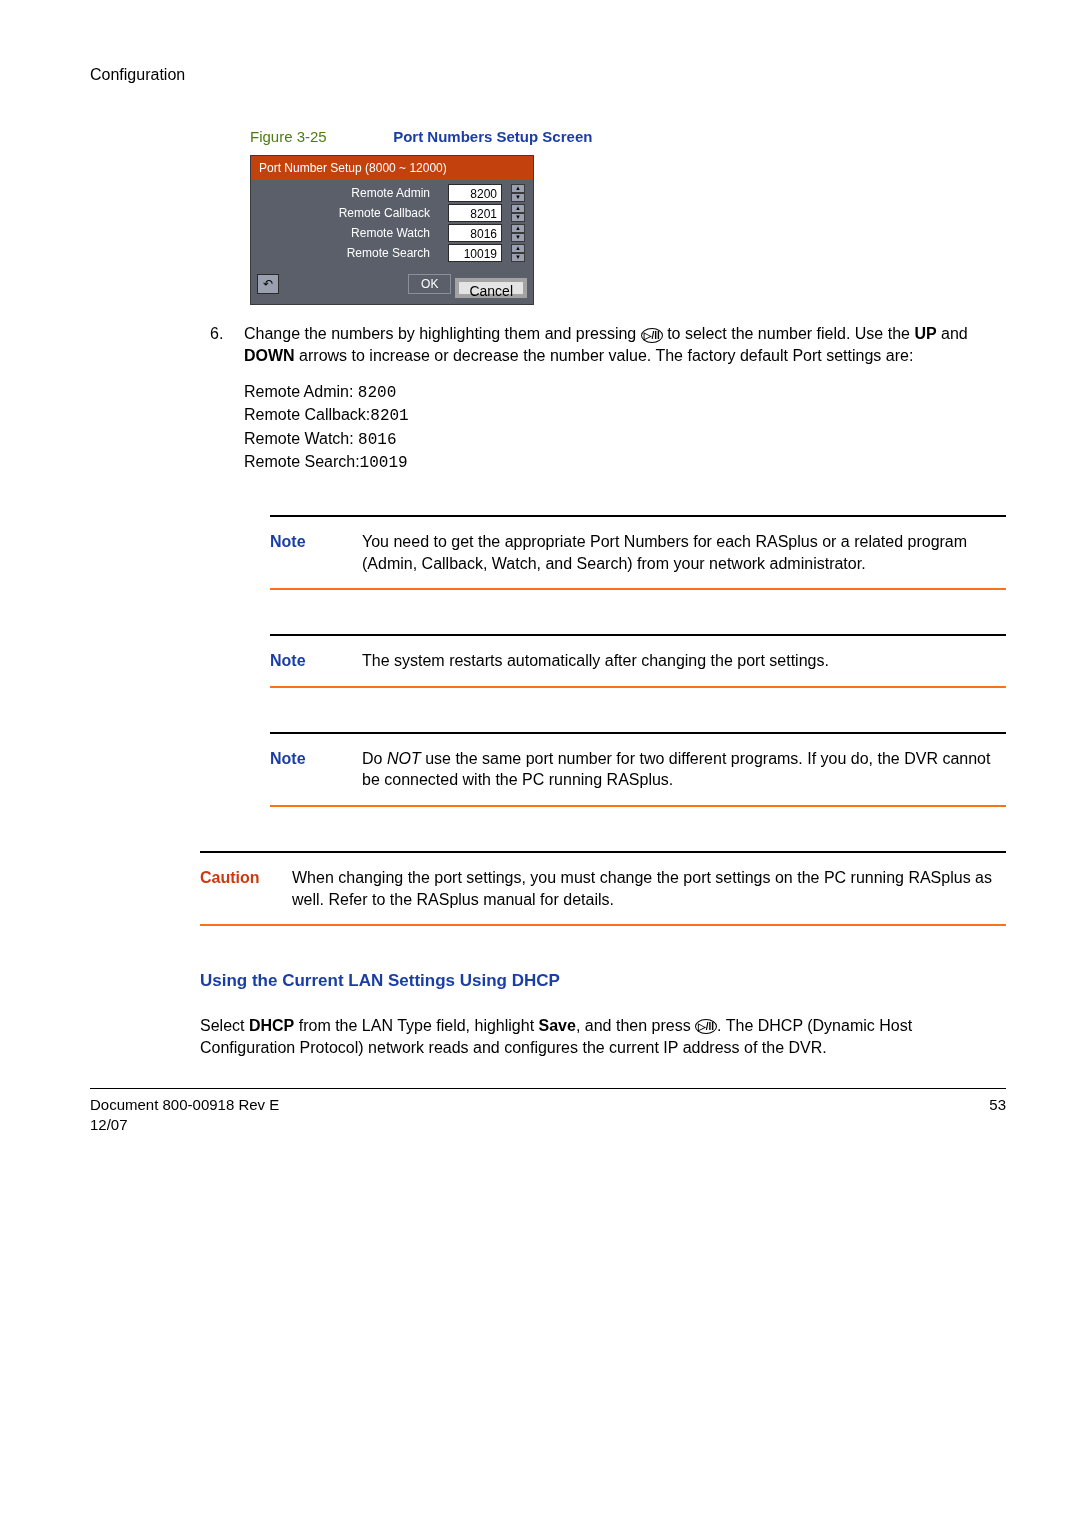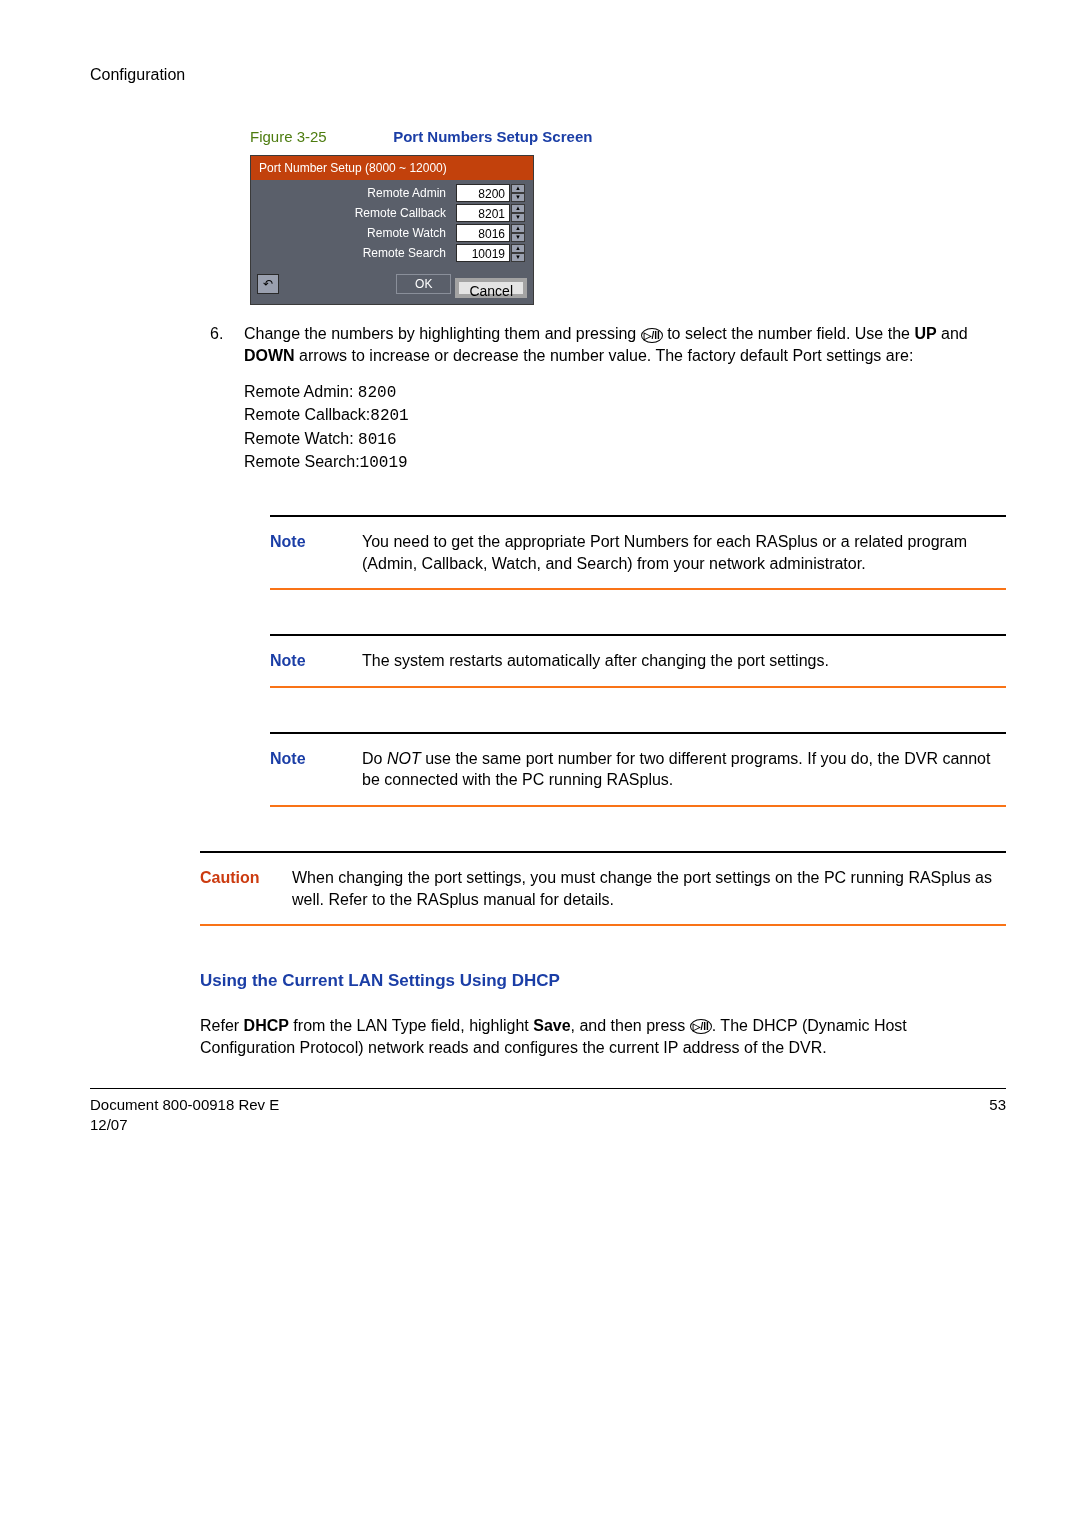--- a/index.html
+++ b/index.html
@@ -49,20 +49,21 @@
     font-size: 12px;
   }
   .port-body {
     padding: 4px 8px 2px 8px;
   }
   .port-row {
     display: flex;
     align-items: center;
     justify-content: flex-end;
     margin-bottom: 2px;
+    gap: 8px;
   }
   .port-label {
     flex: 1;
     text-align: right;
     padding-right: 10px;
     font-size: 12px;
   }
   .port-value {
     background: #fff;
     color: #000;
@@ -101,21 +102,21 @@
     background: #9aa0af;
     border: 1px solid #2a2a2a;
     color: #000;
     font-size: 12px;
     text-align: center;
     line-height: 18px;
   }
   .footer-spacer { flex: 1; }
   .ok-btn {
     height: 20px;
-    padding: 0 18px;
+    padding: 0 12px;
     background: #5a5f6a;
     color: #fff;
     border: 1px solid #8a8f9a;
     font-size: 12px;
     line-height: 18px;
     text-align: center;
   }
   .cancel-btn {
     height: 20px;
     padding: 0 10px;
@@ -293,21 +294,21 @@
 </div>
 
 <div class="note-box caution-box">
   <div class="caution-label">Caution</div>
   <div class="note-text">When changing the port settings, you must change the port settings on the PC running RASplus as well. Refer to the RASplus manual for details.</div>
 </div>
 
 <div class="section-heading">Using the Current LAN Settings Using DHCP</div>
 
 <div class="para">
-  <span>Refer </span><b>DHCP</b><span> from the LAN Type field, highlight </span><b>Save</b><span>, and then press </span><span class="enter-icon">▷/II</span><span>. The DHCP (Dynamic Host Configuration Protocol) network reads and configures the current IP address of the DVR.</span>
+  <span>Select </span><b>DHCP</b><span> from the LAN Type field, highlight </span><b>Save</b><span>, and then press </span><span class="enter-icon">▷/II</span><span>. The DHCP (Dynamic Host Configuration Protocol) network reads and configures the current IP address of the DVR.</span>
 </div>
 
 <hr class="page-rule">
 <div class="page-footer">
   <div>
     <div>Document 800-00918 Rev E</div>
     <div>12/07</div>
   </div>
   <div>53</div>
 </div>

